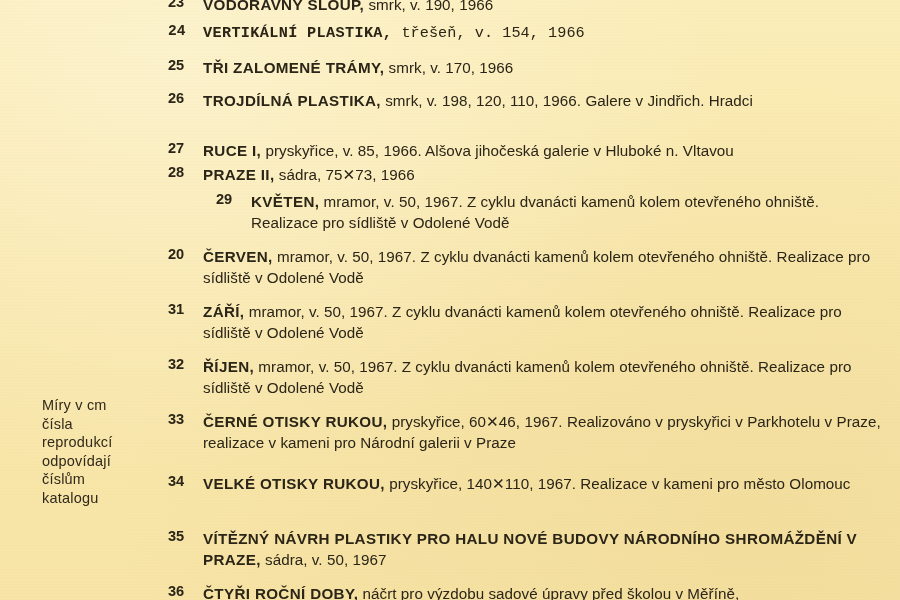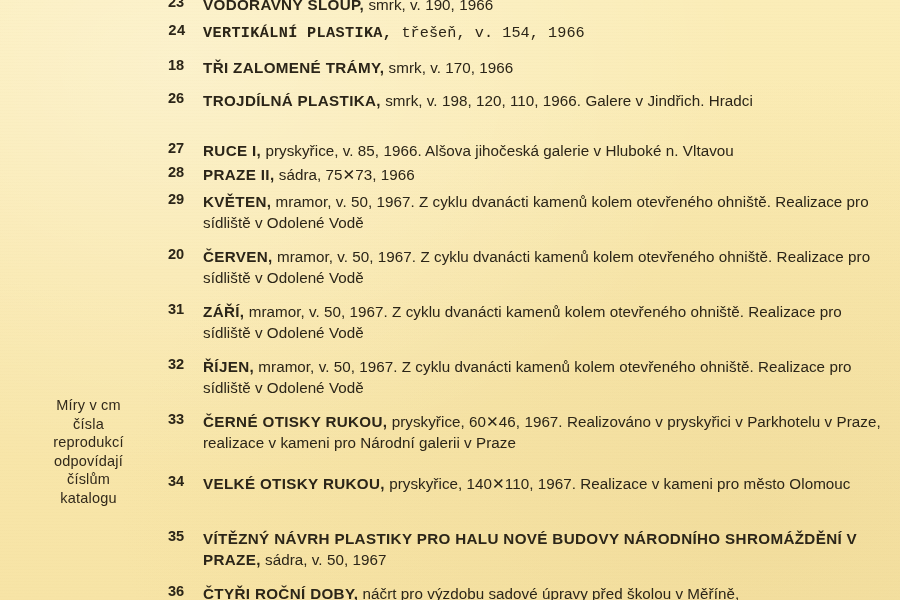--- a/index.html
+++ b/index.html
@@ -36,21 +36,21 @@
     background-image:
       repeating-linear-gradient(0deg, rgba(180,150,80,0.05) 0px, rgba(180,150,80,0.05) 1px, rgba(255,255,255,0) 1px, rgba(255,255,255,0) 3px);
   }
 
   
   .side-note {
     position: absolute;
     left: 42px;
     top: 396px;
     width: 93px;
-    text-align: center;
+    text-align: left;
     font-size: 14.5px;
     line-height: 18.6px;
     letter-spacing: .2px;
     color: #31291b;
   }
   .side-note div { white-space: nowrap; }
 
   
   .list {
     position: absolute;
@@ -117,36 +117,36 @@
   <div class="list" id="entry-list">
       <div class="entry clipped-top" style="top: -6px;">
         <div class="num">23</div>
         <div class="body"><span class="t">VODORAVNÝ SLOUP,</span><span class="d"> smrk, v. 190, 1966</span></div>
       </div>
       <div class="entry" style="top: 23px; font-family: Liberation Mono, monospace;">
         <div class="num">24</div>
         <div class="body"><span class="t">VERTIKÁLNÍ PLASTIKA,</span><span class="d"> třešeň, v. 154, 1966</span></div>
       </div>
       <div class="entry" style="top: 57px;">
-        <div class="num">18</div>
+        <div class="num">25</div>
         <div class="body"><span class="t">TŘI ZALOMENÉ TRÁMY,</span><span class="d"> smrk, v. 170, 1966</span></div>
       </div>
       <div class="entry" style="top: 90px;">
         <div class="num">26</div>
         <div class="body"><span class="t">TROJDÍLNÁ PLASTIKA,</span><span class="d"> smrk, v. 198, 120, 110, 1966. Galere v Jindřich. Hradci</span></div>
       </div>
       <div class="entry" style="top: 140px;">
         <div class="num">27</div>
         <div class="body"><span class="t">RUCE I,</span><span class="d"> pryskyřice, v. 85, 1966. Alšova jihočeská galerie v Hluboké n. Vltavou</span></div>
       </div>
       <div class="entry" style="top: 164px;">
         <div class="num">28</div>
         <div class="body"><span class="t">PRAZE II,</span><span class="d"> sádra, 75✕73, 1966</span></div>
       </div>
-      <div class="entry" style="top: 191px;">
+      <div class="entry" style="top: 191px; margin-left: 48px;">
         <div class="num">29</div>
         <div class="body"><span class="t">KVĚTEN,</span><span class="d"> mramor, v. 50, 1967. Z cyklu dvanácti kamenů kolem otevřeného ohniště. Realizace pro sídliště v Odolené Vodě</span></div>
       </div>
       <div class="entry" style="top: 246px;">
         <div class="num">20</div>
         <div class="body"><span class="t">ČERVEN,</span><span class="d"> mramor, v. 50, 1967. Z cyklu dvanácti kamenů kolem otevřeného ohniště. Realizace pro sídliště v Odolené Vodě</span></div>
       </div>
       <div class="entry" style="top: 301px;">
         <div class="num">31</div>
         <div class="body"><span class="t">ZÁŘÍ,</span><span class="d"> mramor, v. 50, 1967. Z cyklu dvanácti kamenů kolem otevřeného ohniště. Realizace pro sídliště v Odolené Vodě</span></div>

